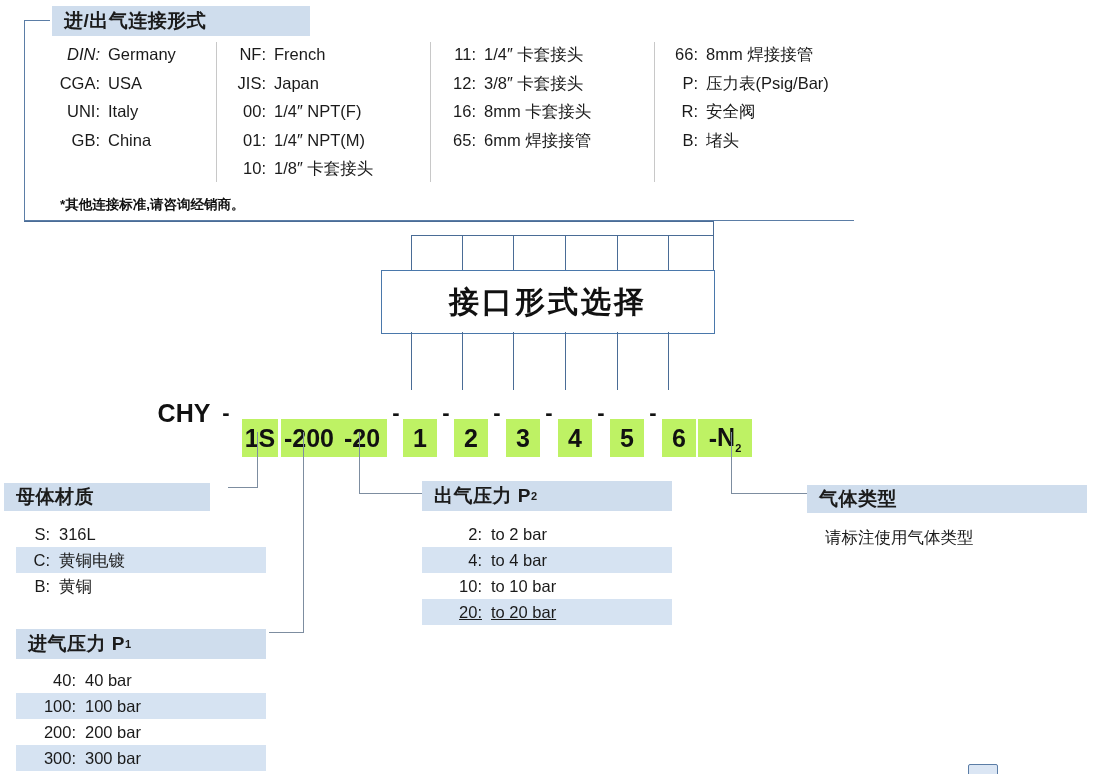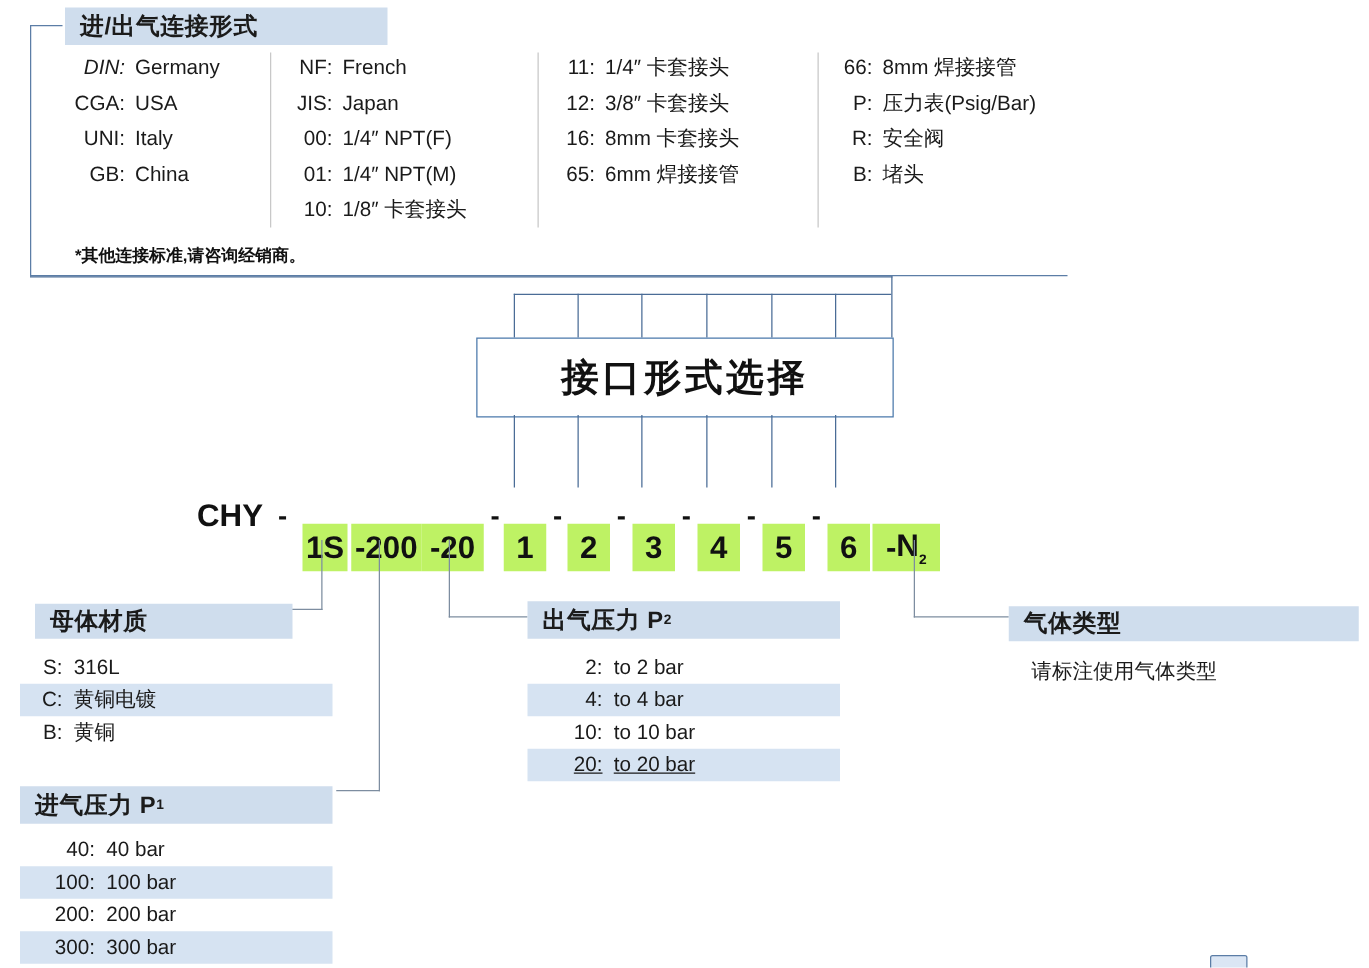--- a/index.html
+++ b/index.html
@@ -236,21 +236,21 @@
 <div class="abs vline-g" style="left:303px;top:432px;height:201px;"></div>
 <div class="abs hline-g" style="left:269px;top:632px;width:35px;"></div>
 
 <div class="abs vline-g" style="left:359px;top:432px;height:62px;"></div>
 <div class="abs hline-g" style="left:359px;top:493px;width:63px;"></div>
 
 <div class="abs vline-g" style="left:731px;top:432px;height:62px;"></div>
 <div class="abs hline-g" style="left:731px;top:493px;width:76px;"></div>
 
 <div class="abs">
-  <div class="abs hdr" style="left:28px;top:483px;width:206px;height:28px;">母体材质</div>
+  <div class="abs hdr" style="left:4px;top:483px;width:206px;height:28px;">母体材质</div>
   <div class="abs" style="left:16px;top:521px;width:250px;">
     <div class="list-row" style="padding-left:14px;">
         <span class="k" style="width:20px;">S:</span>
         <span class="v">316L</span>
       </div>
     <div class="list-row hl" style="padding-left:14px;">
         <span class="k" style="width:20px;">C:</span>
         <span class="v">黄铜电镀</span>
       </div>
     <div class="list-row" style="padding-left:14px;">

